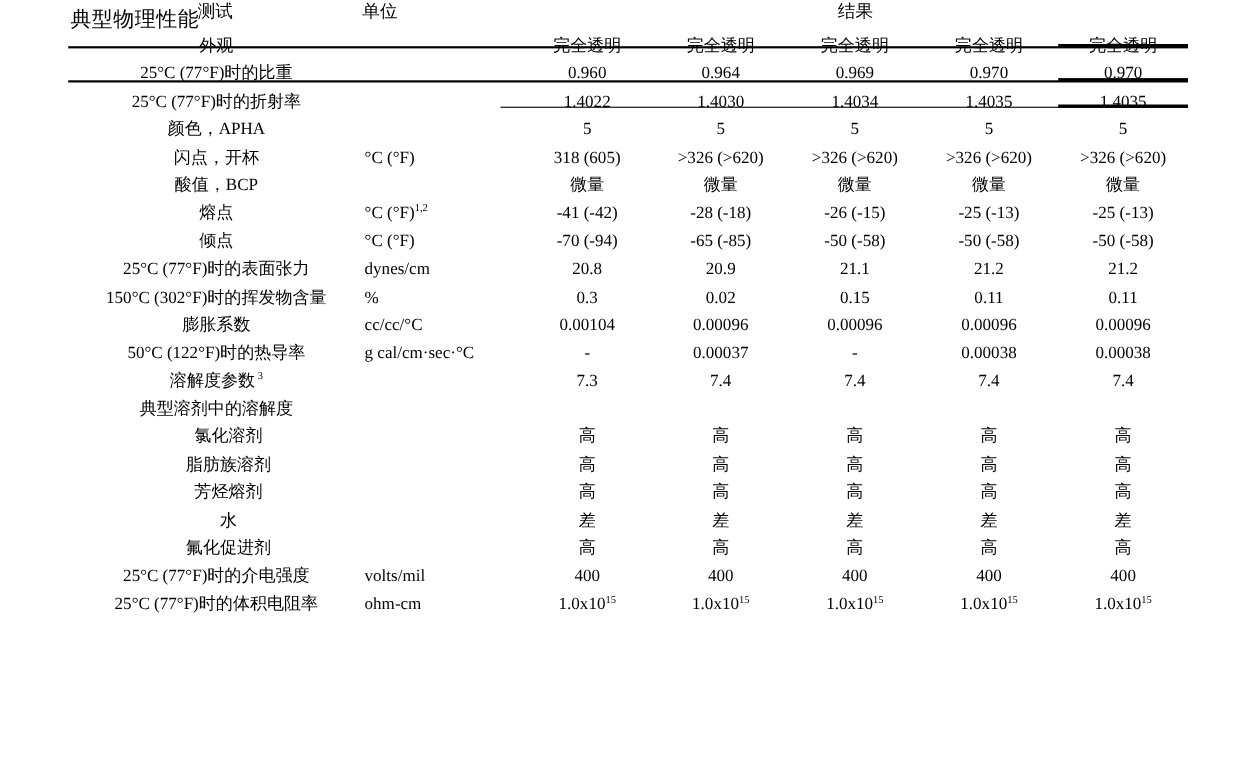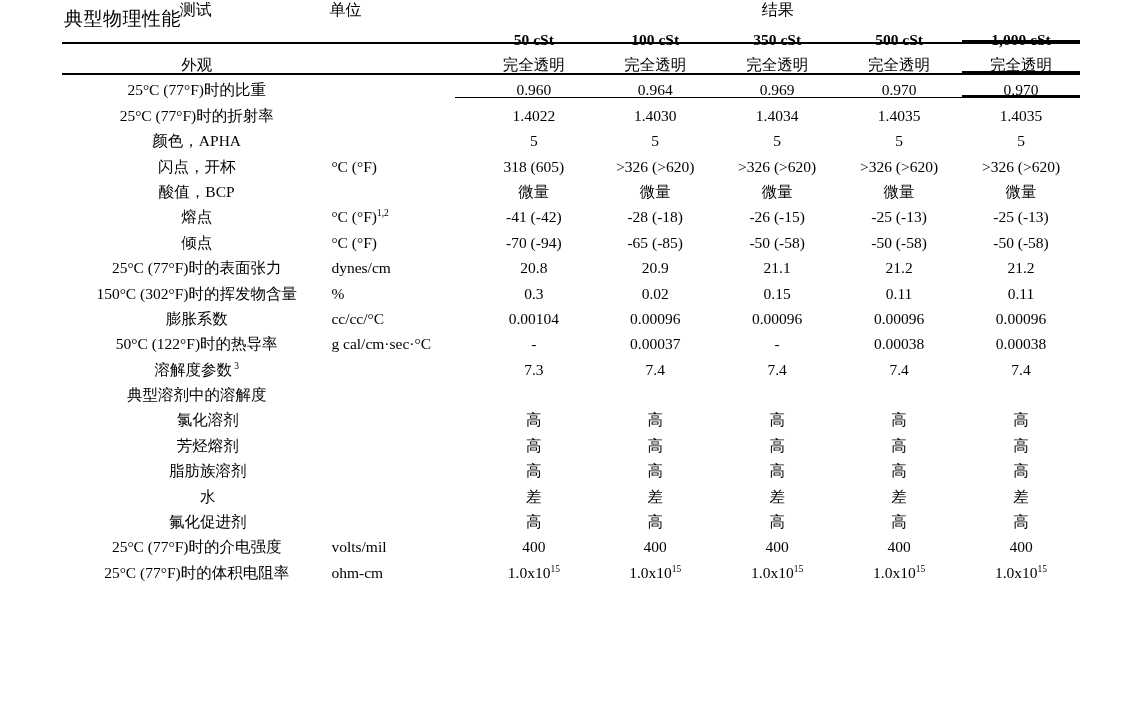--- a/index.html
+++ b/index.html
@@ -101,29 +101,20 @@
   <div class="rule rule-emph-mid"></div>
   <div class="rule rule-emph-sub"></div>
 
   <table class="tbl">
     <thead>
       <tr class="hrow-1">
         <td class="col-test head-test">测试</td>
         <td class="col-unit head-unit">单位</td>
         <td class="col-val head-result" colspan="5">结果</td>
       </tr>
-      <tr class="hrow-2">
-        <td class="col-test"></td>
-        <td class="col-unit"></td>
-        <td class="col-val">50 cSt</td>
-        <td class="col-val">100 cSt</td>
-        <td class="col-val">350 cSt</td>
-        <td class="col-val">500 cSt</td>
-        <td class="col-val">1,000 cSt</td>
-      </tr>
     </thead>
     <tbody id="tbody">
         <tr class="drow">
           <td class="col-test">外观</td>
           <td class="col-unit"></td>
           <td class="col-val">完全透明</td>
           <td class="col-val">完全透明</td>
           <td class="col-val">完全透明</td>
           <td class="col-val">完全透明</td>
           <td class="col-val">完全透明</td>
@@ -248,30 +239,30 @@
         <tr class="drow">
           <td class="col-test indent">氯化溶剂</td>
           <td class="col-unit"></td>
           <td class="col-val">高</td>
           <td class="col-val">高</td>
           <td class="col-val">高</td>
           <td class="col-val">高</td>
           <td class="col-val">高</td>
         </tr>
         <tr class="drow">
+          <td class="col-test indent">脂肪族溶剂</td>
+          <td class="col-unit"></td>
+          <td class="col-val">高</td>
+          <td class="col-val">高</td>
+          <td class="col-val">高</td>
+          <td class="col-val">高</td>
+          <td class="col-val">高</td>
+        </tr>
+        <tr class="drow">
           <td class="col-test indent">芳烃熔剂</td>
-          <td class="col-unit"></td>
-          <td class="col-val">高</td>
-          <td class="col-val">高</td>
-          <td class="col-val">高</td>
-          <td class="col-val">高</td>
-          <td class="col-val">高</td>
-        </tr>
-        <tr class="drow">
-          <td class="col-test indent">脂肪族溶剂</td>
           <td class="col-unit"></td>
           <td class="col-val">高</td>
           <td class="col-val">高</td>
           <td class="col-val">高</td>
           <td class="col-val">高</td>
           <td class="col-val">高</td>
         </tr>
         <tr class="drow">
           <td class="col-test indent">水</td>
           <td class="col-unit"></td>

